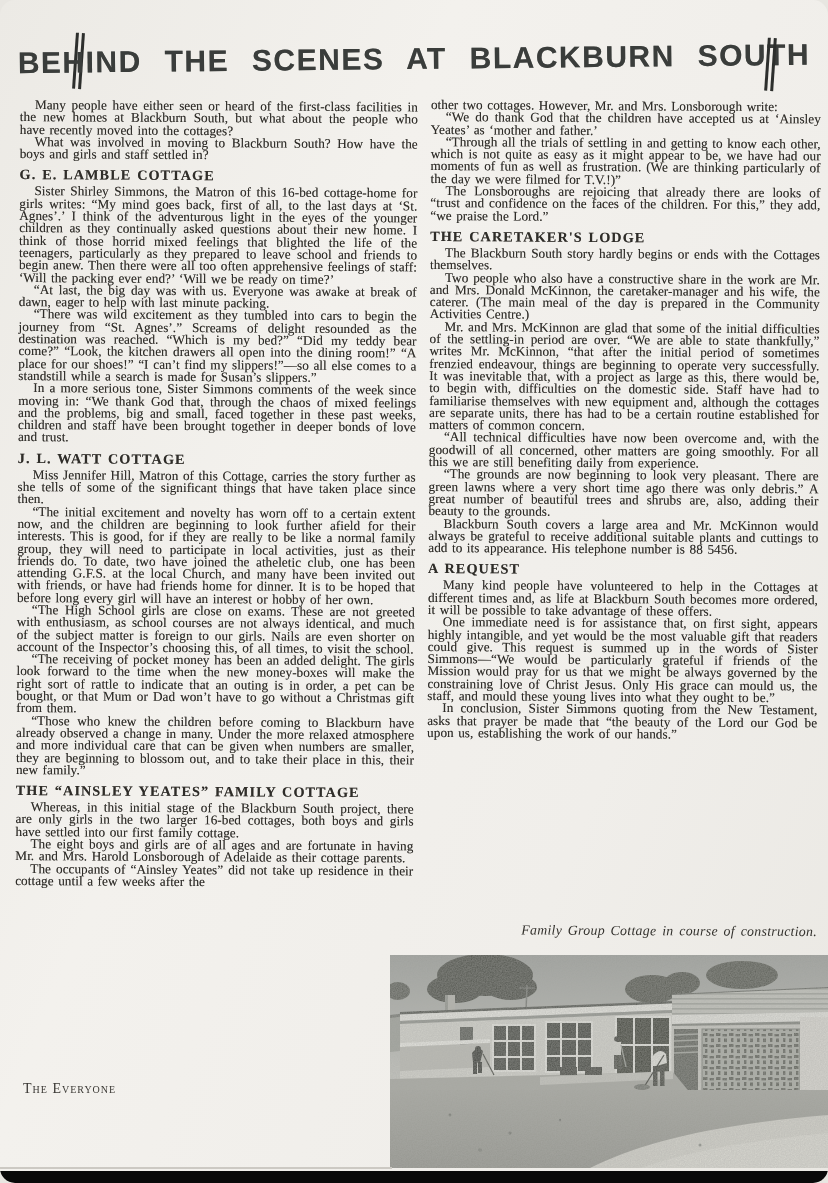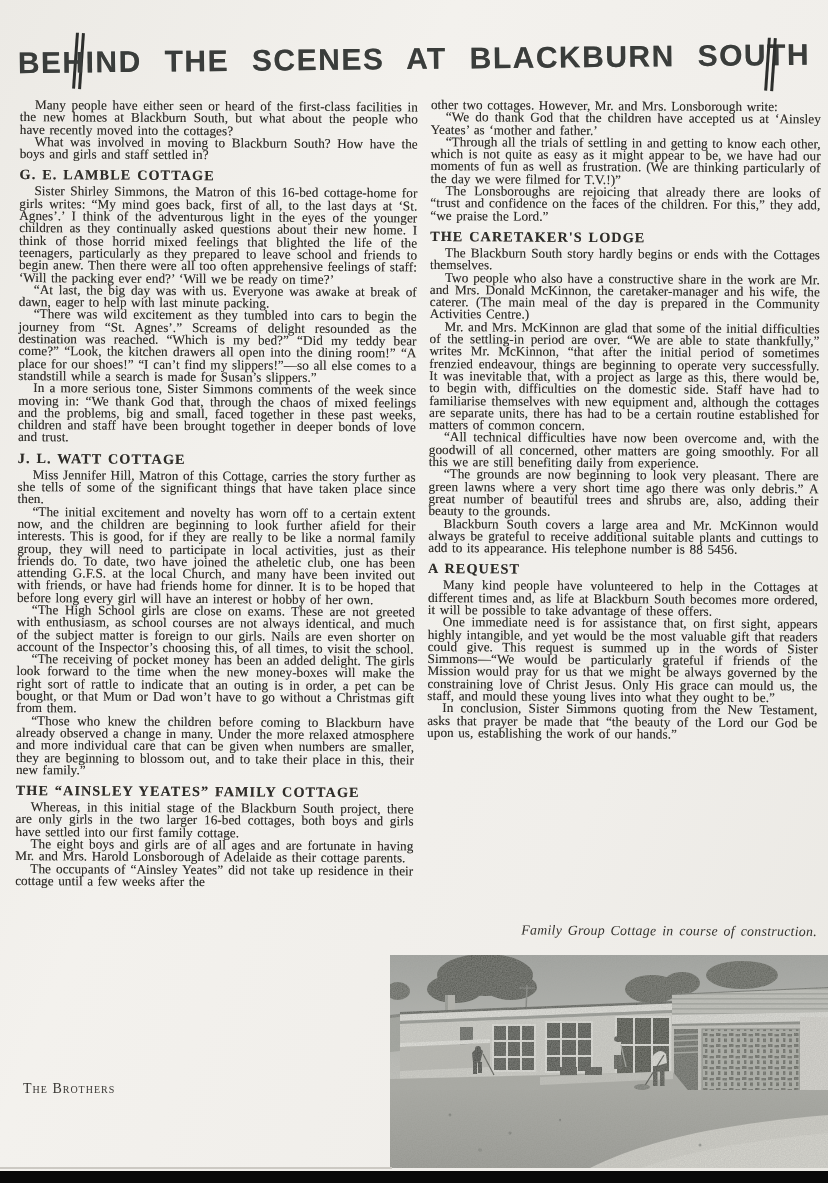--- a/index.html
+++ b/index.html
@@ -6,20 +6,21 @@
   body{
     width:828px;height:1183px;
     font-family:"Liberation Serif", serif;
     background:#e8e6e1;
     position:relative;
   }
   .page{
     position:absolute;inset:0;overflow:hidden;
     background:linear-gradient(112deg,#eceae5 0%,#f3f1ed 35%,#f0eeea 70%,#eae8e3 100%);
     color:#2f2d29;
+    border-radius:15px;
   }
   
   .masthead-title{
     position:absolute;left:0;right:0;top:42px;
     margin:0;text-align:center;
     font-family:"Liberation Sans", sans-serif;
     font-weight:bold;
     font-size:30px;
     letter-spacing:1.5px;
     word-spacing:13px;
@@ -112,21 +113,21 @@
       <p class="para">Mr. and Mrs. McKinnon are glad that some of the initial difficulties of the settling-in period are over.  “We are able to state thankfully,” writes Mr. McKinnon, “that after the initial period of sometimes frenzied endeavour, things are beginning to operate very successfully.  It was inevitable that, with a project as large as this, there would be, to begin with, difficulties on the domestic side.  Staff have had to familiarise themselves with new equipment and, although the cottages are separate units, there has had to be a certain routine established for matters of common concern.</p>
       <p class="para">“All technical difficulties have now been overcome and, with the goodwill of all concerned, other matters are going smoothly.  For all this we are still benefiting daily from experience.</p>
       <p class="para">“The grounds are now beginning to look very pleasant. There are green lawns where a very short time ago there was only debris.”  A great number of beautiful trees and shrubs are, also, adding their beauty to the grounds.</p>
       <p class="para">Blackburn South covers a large area and Mr. McKinnon would always be grateful to receive additional suitable plants and cuttings to add to its appearance.  His telephone number is 88 5456.</p>
       <div class="section-heading">A REQUEST</div>
       <p class="para">Many kind people have volunteered to help in the Cottages at different times and, as life at Blackburn South becomes more ordered, it will be possible to take advantage of these offers.</p>
       <p class="para">One immediate need is for assistance that, on first sight, appears highly intangible, and yet would be the most valuable gift that readers could give.  This request is summed up in the words of Sister Simmons—“We would be particularly grateful if friends of the Mission would pray for us that we might be always governed by the constraining love of Christ Jesus.  Only His grace can mould us, the staff, and mould these young lives into what they ought to be.”</p>
       <p class="para">In conclusion, Sister Simmons quoting from the New Testament, asks that prayer be made that “the beauty of the Lord our God be upon us, establishing the work of our hands.”</p>
     </div>
 
-  <div class="footer-mark">The Brothers</div>
+  <div class="footer-mark">The Everyone</div>
 
   <div class="photo-caption">Family Group Cottage in course of construction.</div>
 
   <div class="photo">
     <svg viewBox="0 0 438 213" xmlns="http://www.w3.org/2000/svg">
       <defs>
         <linearGradient id="skyGrad" x1="0" y1="0" x2="0" y2="1">
           <stop offset="0" stop-color="#9a9d99"></stop>
           <stop offset="1" stop-color="#c7c8c2"></stop>
         </linearGradient>

